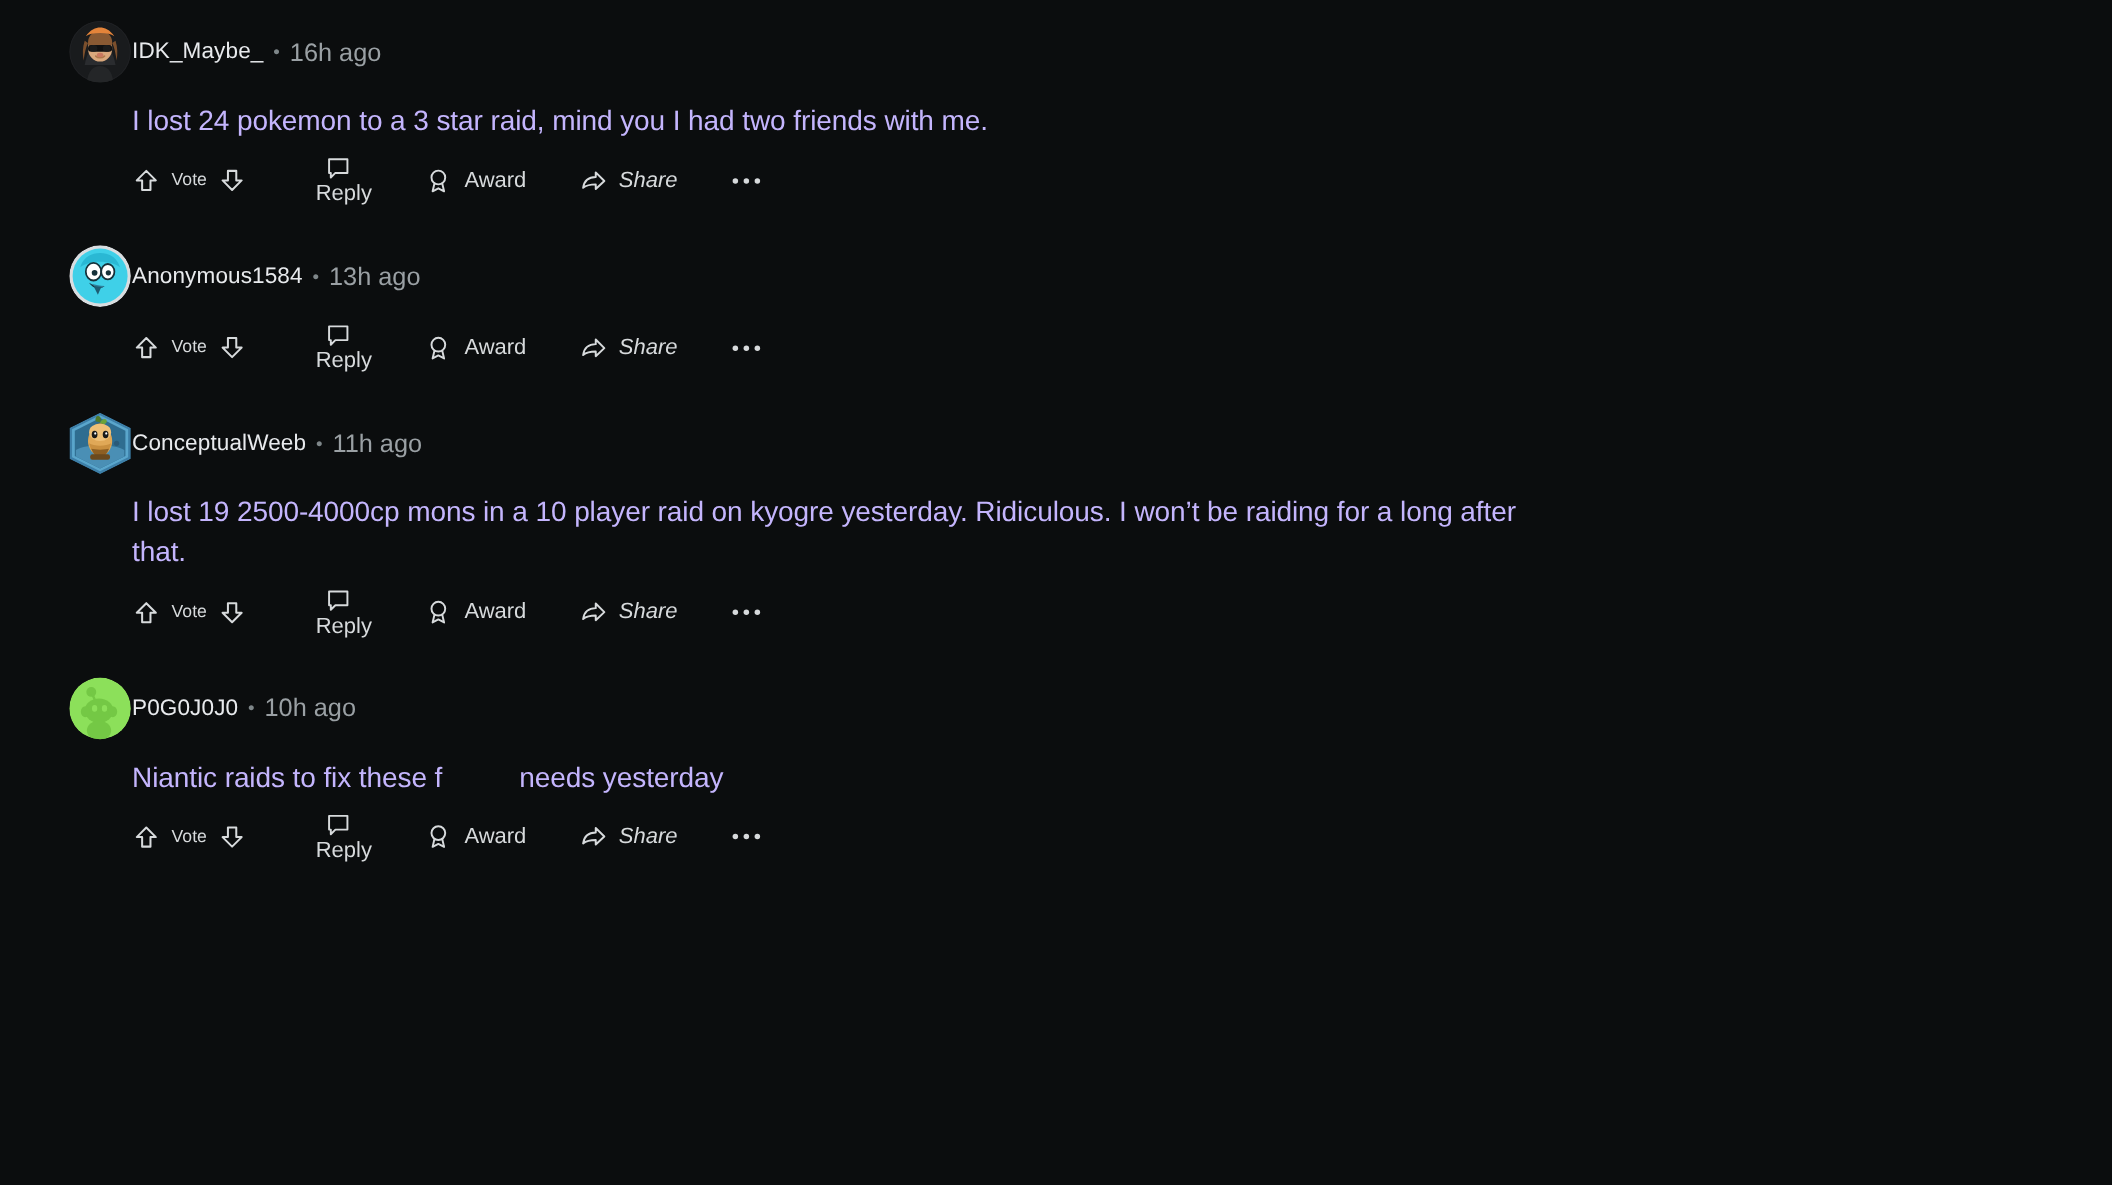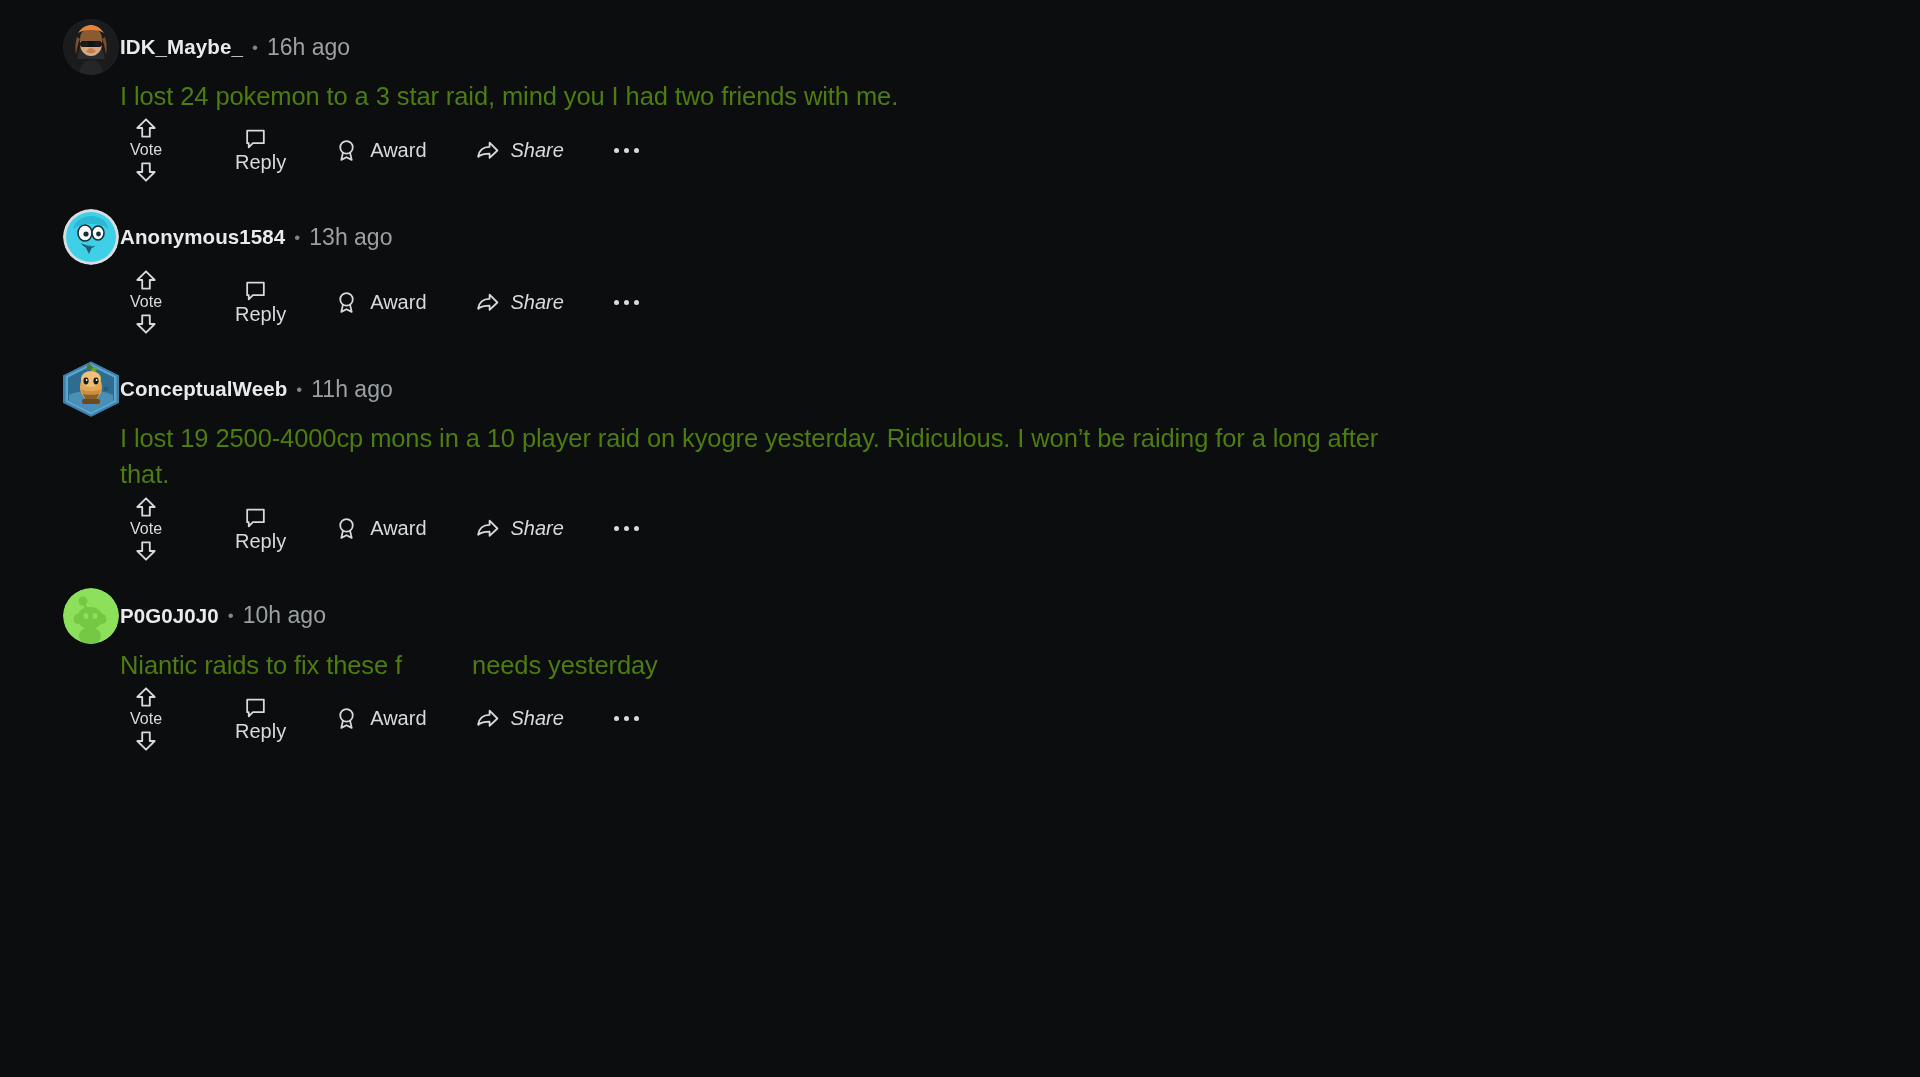--- a/index.html
+++ b/index.html
@@ -52,44 +52,44 @@
   }
   .avatar.hex {
     border-radius: 0;
     clip-path: polygon(50% 0%, 100% 25%, 100% 75%, 50% 100%, 0% 75%, 0% 25%);
     background: transparent;
   }
   .avatar svg { display: block; width: 100%; height: 100%; }
 
   .c-username {
     font-size: 20.5px;
-    font-weight: bold;
+    font-weight: normal;
     color: #e8eaed;
     letter-spacing: 0.1px;
     text-align: center;
   }
   .c-dot {
     color: #7e8689;
     font-size: 17px;
     margin: 0 9px;
     line-height: 1;
   }
   .c-time {
     font-size: 23px;
     color: #9aa0a4;
     font-weight: 400;
   }
 
   
   .c-body {
     font-size: 25.5px;
     line-height: 1.42;
-    color: #4d7c0f;
+    color: #c4b5fd;
     font-weight: 400;
-    margin-top: 2px;
+    margin-top: 16px;
     max-width: 1290px;
     letter-spacing: -0.1px;
   }
   .c-body .gap {
     display: inline-block;
     width: 70px;
   }
   .emoji {
     font-size: 25px;
     vertical-align: -3px;
@@ -105,21 +105,21 @@
   }
   .act {
     display: flex;
     align-items: center;
     color: #d7dadc;
     font-size: 20px;
     cursor: pointer;
     user-select: none;
   }
   .act .lbl { margin: 0 0 0 11px; }
-  .vote-group { display: flex; align-items: center; flex-direction: column; }
+  .vote-group { display: flex; align-items: center; }
   .vote-group .lbl { margin: 0 10px; }
   .ic { display: inline-flex; align-items: center; justify-content: center; }
   .ic svg { display: block; }
 
   .gap-reply   { margin-left: 52px; flex-direction: column; }
   .gap-award   { margin-left: 48px; align-items: center; }
   .gap-share   { margin-left: 48px; font-style: italic; }
   .gap-more    { margin-left: 46px; }
 
   .more-dots {

